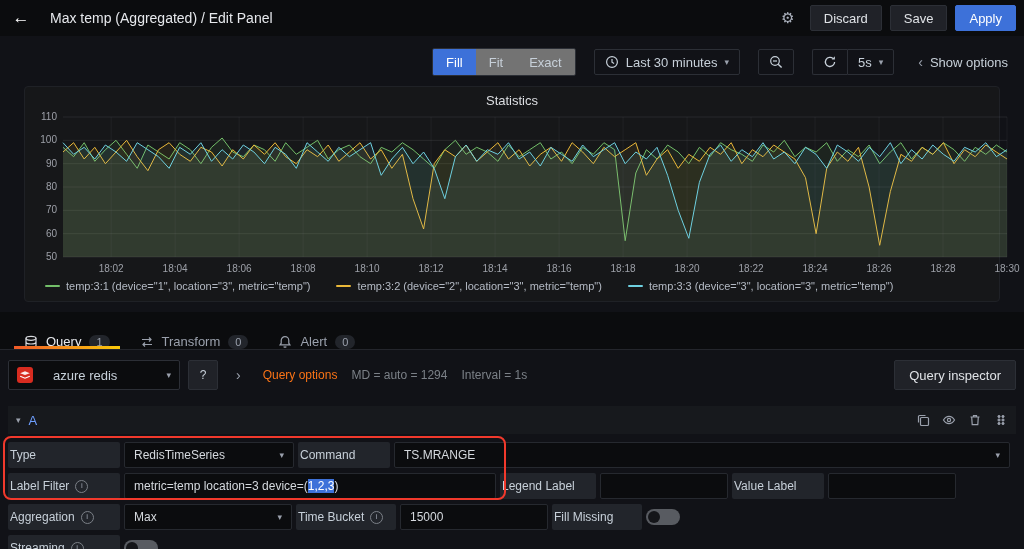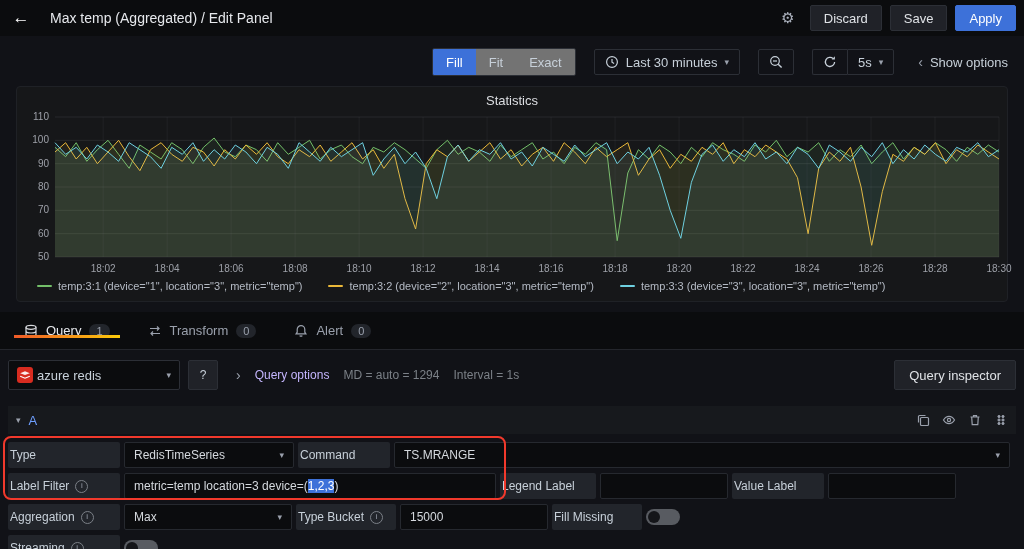--- a/index.html
+++ b/index.html
@@ -26,41 +26,41 @@
   .seg.active { background:#3d71d9; color:#fff; }
   .ghost-btn { height:26px; display:flex; align-items:center; gap:7px; padding:0 10px; background:#111217; border:1px solid #2c2f36; border-radius:2px; color:#c7d0d9; font-size:13px; cursor:pointer; }
   .btn-split { display:flex; }
   .btn-split .ghost-btn:first-child { border-right:none; border-radius:2px 0 0 2px; }
   .btn-split .ghost-btn:last-child { border-radius:0 2px 2px 0; }
   .caret { font-size:9px; color:#9aa0ac; line-height:1; }
   .show-options { display:flex; align-items:center; gap:7px; color:#c7d0d9; padding:0 6px; cursor:pointer; background:none; border:none; font-size:13px; }
   .chev { font-size:14px; color:#9aa0ac; line-height:1; }
 
   
-  .panel { margin:2px 16px 0; background:#161719; border:1px solid #1f2126; border-radius:4px; height:216px; padding:4px 8px 2px; }
+  .panel { margin:2px 24px 0; background:#161719; border:1px solid #1f2126; border-radius:4px; height:216px; padding:4px 8px 2px; }
   .panel-title { text-align:center; font-size:13px; color:#dcdee2; height:20px; line-height:20px; }
   .legend { display:flex; gap:26px; padding:1px 12px; font-size:11px; color:#b4bac4; }
   .legend-item { display:flex; gap:6px; align-items:center; cursor:pointer; }
   .legend-dash { width:15px; height:2px; border-radius:1px; }
 
   
-  .tabsbar { margin-top:10px; height:38px; background:#0b0c0e; border-bottom:1px solid #24262c; display:flex; align-items:center; padding-left:10px; gap:10px; }
+  .tabsbar { margin-top:10px; height:38px; background:#0b0c0e; border-bottom:1px solid #24262c; display:flex; align-items:flex-end; padding-left:10px; gap:2px; }
   .tab { display:flex; align-items:center; gap:8px; padding:0 14px; color:#9aa0ac; font-size:13px; cursor:pointer; position:relative; background:none; border:none; }
   .tab.active { color:#e6e8ec; }
   .tab.active::after { content:""; position:absolute; left:4px; right:4px; bottom:0; height:3px; background:linear-gradient(90deg,#f05a28,#fbca0a); }
   .badge { background:#22252b; border-radius:9px; padding:1px 7px; font-size:11px; color:#9aa0ac; }
   .tab svg { stroke:#9aa0ac; }
   .tab.active svg { stroke:#d8dade; }
 
   
   .ds-row { display:flex; align-items:center; gap:8px; margin:10px 8px 0; }
-  .ds-select { width:172px; height:30px; background:#0b0c0e; border:1px solid #2c2f36; border-radius:2px; display:flex; align-items:center; gap:4px; padding:0 8px; cursor:pointer;justify-content:flex-end; }
+  .ds-select { width:172px; height:30px; background:#0b0c0e; border:1px solid #2c2f36; border-radius:2px; display:flex; align-items:center; gap:20px; padding:0 8px; cursor:pointer;justify-content:flex-end; }
   .help-btn { width:30px; height:30px; border:1px solid #2c2f36; background:#202228; border-radius:2px; color:#c7d0d9; font-size:12px; display:flex; align-items:center; justify-content:center; cursor:pointer; }
   .qopts { display:flex; align-items:center; gap:14px; margin-left:10px; font-size:12px; }
-  .qopts .link { color:#c4b5fd; font-weight:500; cursor:pointer; }
+  .qopts .link { color:#f97316; font-weight:500; cursor:pointer;margin-left:8px; }
   .qopts .meta { color:#7b8087;text-align:right; }
   .qi-btn { height:30px; padding:0 14px; border:1px solid #2c2f36; background:#202228; border-radius:2px; color:#dfe2e6; font-size:13px; cursor:pointer; }
 
   
   .qheader { margin:16px 8px 0; height:28px; background:#17191d; display:flex; align-items:center; gap:8px; padding:0 8px; }
   .ref-id { color:#6e9fff; font-size:13px; font-weight:500; }
   .qheader-icons { margin-left:auto; display:flex; gap:12px; align-items:center; }
   .qicon { background:none; border:none; cursor:pointer; display:flex; padding:0; }
   .qicon svg { stroke:#9aa0ac; }
 
@@ -335,21 +335,21 @@
   <div class="frow">
     <div class="flabel w112">
       <span>Aggregation</span>
       <span class="info">i</span>
     </div>
     <div class="fselect w168">
       <span>Max</span>
       <span class="caret">▾</span>
     </div>
     <div class="flabel w100">
-      <span>Type Bucket</span>
+      <span>Time Bucket</span>
       <span class="info">i</span>
     </div>
     <div class="finput w148">
         <span>15000</span>
       </div>
     <div class="flabel w90">
         <span>Fill Missing</span>
       </div>
     <button class="switch"></button>
   </div>

